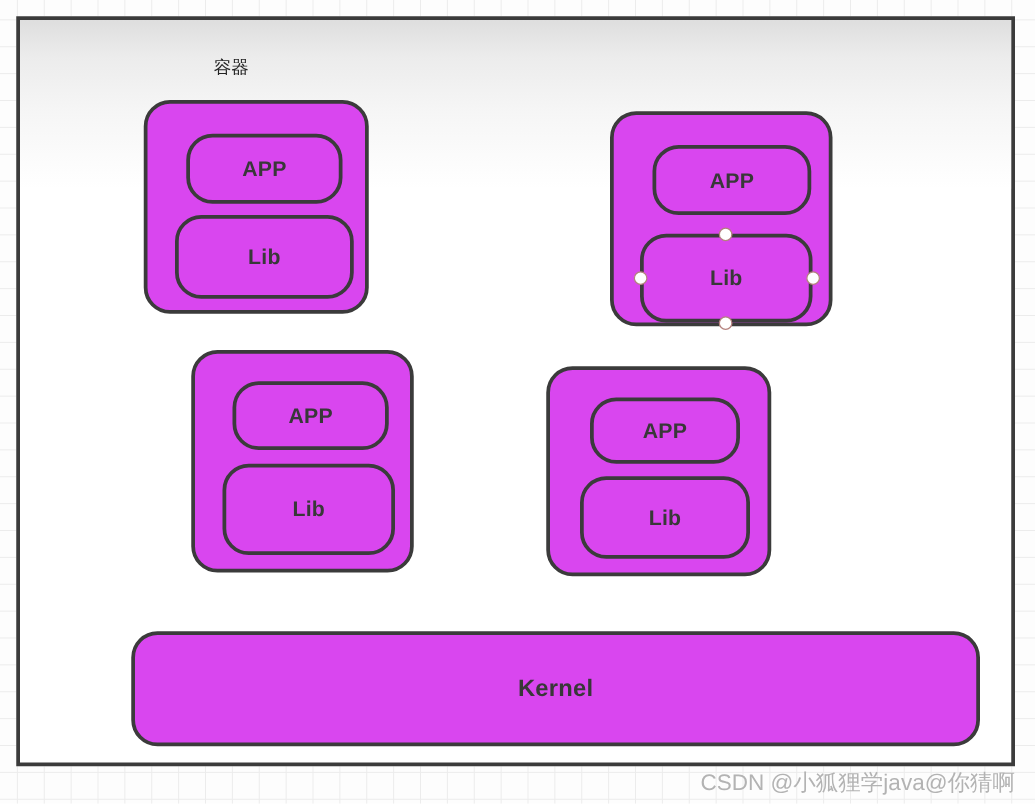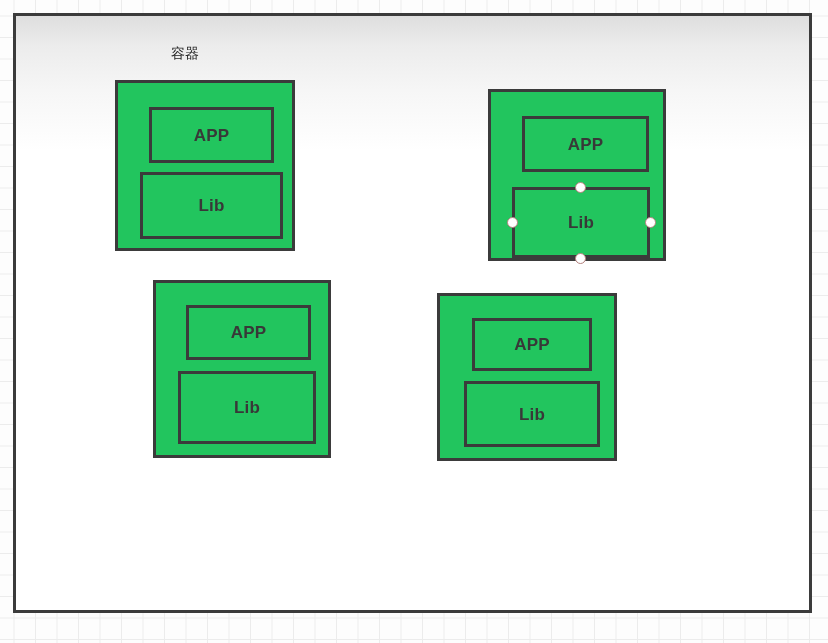--- a/index.html
+++ b/index.html
@@ -51,21 +51,22 @@
     color: #222222;
     font-size: 14px;
     line-height: 1;
     white-space: nowrap;
   }
 
   
   .box {
     position: absolute;
     box-sizing: border-box;
-    background: #22c55e;
+    background: #d946ef;
+    border-radius: 21px;
   }
   .box.outer-container {
     border: 3px solid #3b3b3b;
   }
   .box.inner-box {
     border: 3px solid #3b3b3b;
     display: flex;
     align-items: center;
     justify-content: center;
   }
@@ -149,17 +150,21 @@
 
     <div class="box outer-container" style="left:421px; top:277px; width:180px; height:168px;">
       <div class="box inner-box" style="left:32px; top:22px; width:120px; height:53px;">
         <span class="box-label">APP</span>
       </div>
       <div class="box inner-box" style="left:24px; top:85px; width:136px; height:66px;">
         <span class="box-label">Lib</span>
       </div>
     </div>
 
+    <div class="box inner-box" style="left:89px; top:489px; width:679px; height:92px;">
+      <span class="box-label kernel">Kernel</span>
+    </div>
 
   </div>
 
+  <div id="watermark">CSDN @小狐狸学java@你猜啊</div>
 
 </div>
 
 </body></html>

